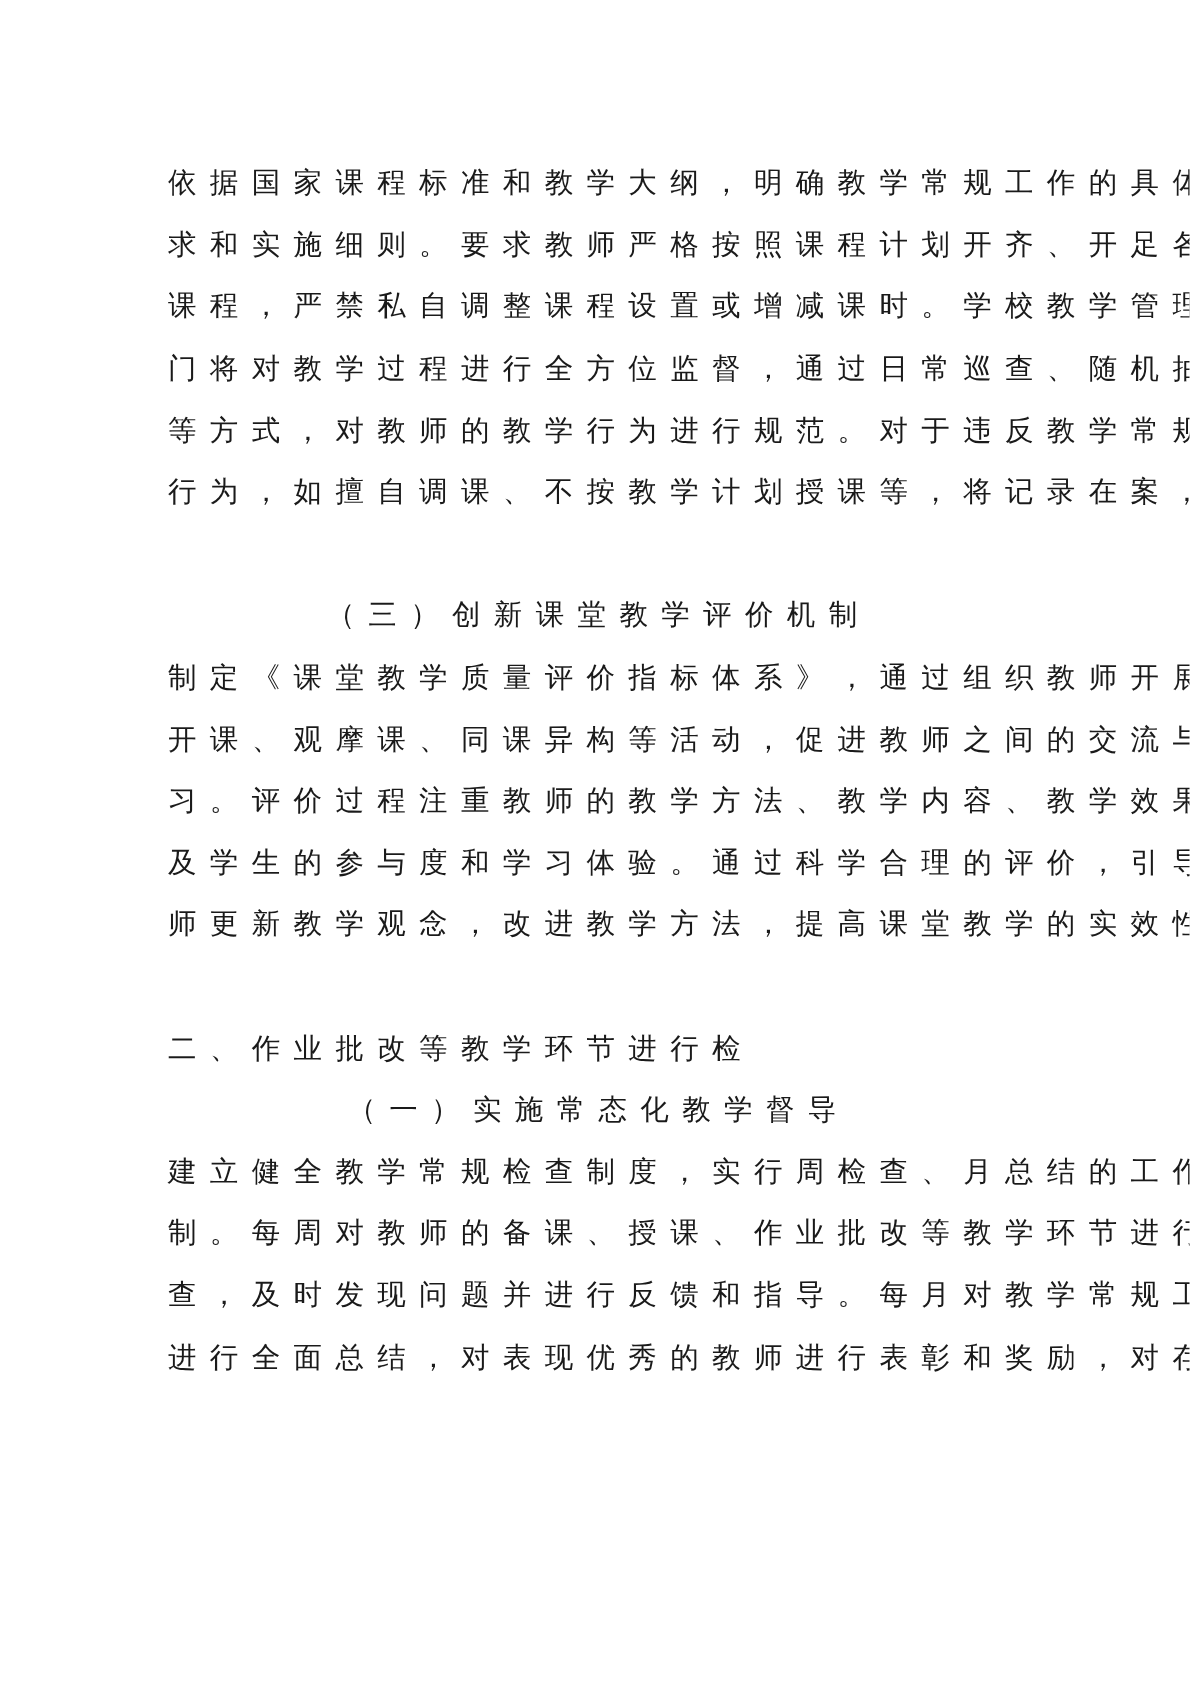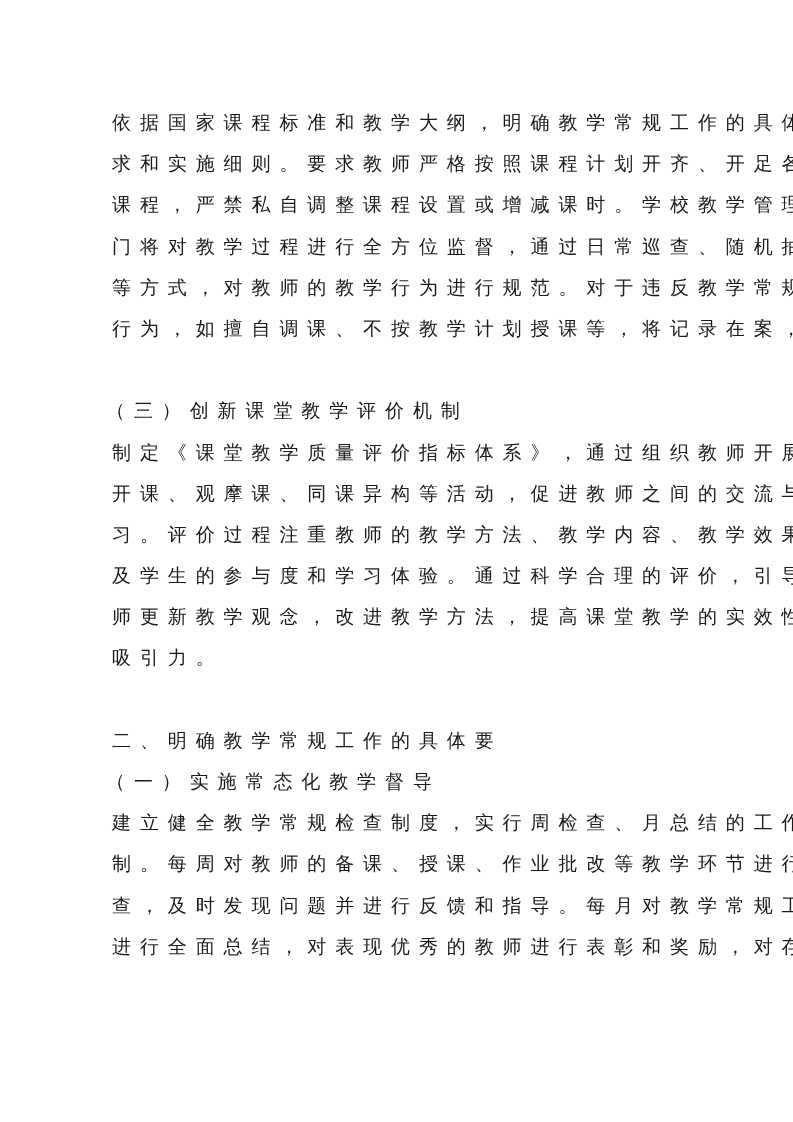--- a/index.html
+++ b/index.html
@@ -8,21 +8,21 @@
     position: absolute; left: 112px; top: 102px; width: 580px;
     font-family: "DejaVu Sans", "Liberation Sans", sans-serif;
     color: #1a1a1a;
     font-size: 19px;
     letter-spacing: 8.9px;
     line-height: 41.2px;
     font-weight: 300;
   }
   .line { white-space: nowrap; height: 41.2px; }
   .gap { height: 41.2px; }
-  .heading { margin-left: -6px; }
+  .heading { margin-left: -6px; text-align: center; }
 </style>
 </head>
 <body>
 
 <div class="page">
   <div>
     <div class="line">依据国家课程标准和教学大纲，明确教学常规工作的具体要</div>
     <div class="line">求和实施细则。要求教师严格按照课程计划开齐、开足各类</div>
     <div class="line">课程，严禁私自调整课程设置或增减课时。学校教学管理部</div>
     <div class="line">门将对教学过程进行全方位监督，通过日常巡查、随机抽查</div>
@@ -30,24 +30,23 @@
     <div class="line">行为，如擅自调课、不按教学计划授课等，将记录在案，并</div>
   </div>
   <div class="gap"></div>
   <div class="line heading">（三）创新课堂教学评价机制</div>
   <div>
     <div class="line">制定《课堂教学质量评价指标体系》，通过组织教师开展公</div>
     <div class="line">开课、观摩课、同课异构等活动，促进教师之间的交流与学</div>
     <div class="line">习。评价过程注重教师的教学方法、教学内容、教学效果以</div>
     <div class="line">及学生的参与度和学习体验。通过科学合理的评价，引导教</div>
     <div class="line">师更新教学观念，改进教学方法，提高课堂教学的实效性和</div>
-    <div class="line">吸引力。</div>
   </div>
   <div class="gap"></div>
-  <div class="line">二、明确教学常规工作的具体要</div>
+  <div class="line">二、作业批改等教学环节进行检</div>
   <div class="line heading">（一）实施常态化教学督导</div>
   <div>
     <div class="line">建立健全教学常规检查制度，实行周检查、月总结的工作机</div>
     <div class="line">制。每周对教师的备课、授课、作业批改等教学环节进行检</div>
     <div class="line">查，及时发现问题并进行反馈和指导。每月对教学常规工作</div>
     <div class="line">进行全面总结，对表现优秀的教师进行表彰和奖励，对存在</div>
   </div>
 </div>
 
 </body></html>

